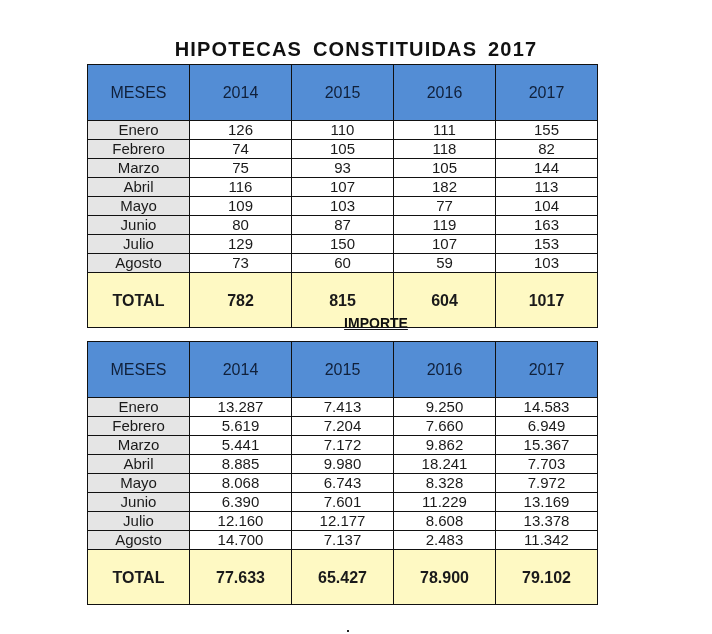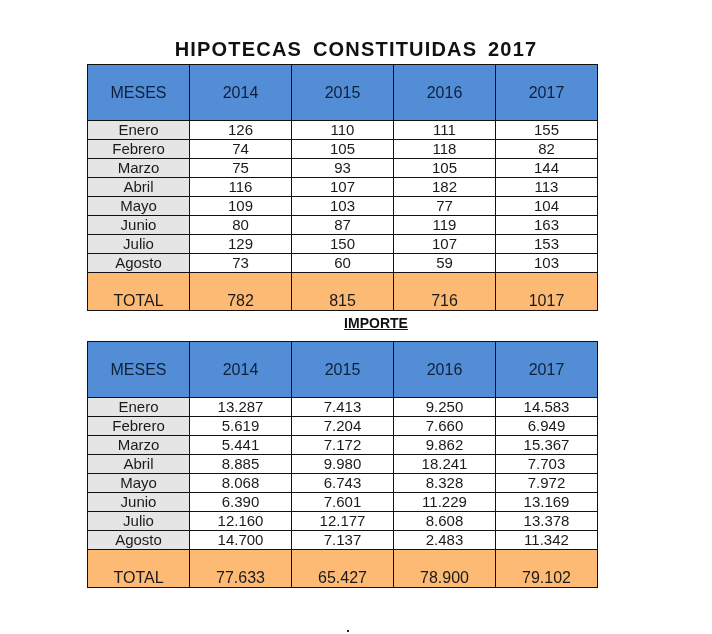--- a/index.html
+++ b/index.html
@@ -10,22 +10,22 @@
   .subtitle { position: absolute; left: 0; top: 315px; width: 712px; text-align: center;
               font-weight: bold; font-size: 14px; text-decoration: underline; color: #111; margin-left: 20px; }
   table.grid { position: absolute; left: 87px; border-collapse: collapse; table-layout: fixed; width: 511px; }
   table.grid td, table.grid th { border: 1px solid #111; padding: 0; text-align: center;
                                   font-size: 15px; font-weight: normal; overflow: hidden; white-space: nowrap; }
   table.grid col.c0 { width: 102px; }
   table.grid col.cn { width: 102px; }
   table.grid th { background: #538dd5; height: 55px; color: #10203a; font-size: 16px; margin-top: 44px; }
   table.grid td { height: 18px; line-height: 18px; background: #ffffff; }
   table.grid td.month { background: #e5e5e5; }
-  table.grid tr.total td { background: #fdba74; height: 37px; vertical-align: bottom; line-height: 18px;
-                           padding-bottom: 0; font-size: 16px; color: #1a1a1a; }
+  table.grid tr.total td { background: #fef9c3; height: 37px; vertical-align: bottom; line-height: 18px;
+                           padding-bottom: 17px; font-size: 16px; color: #1a1a1a; font-weight: bold; }
   #t1 { top: 64px; }
   #t2 { top: 341px; }
   .dot { position: absolute; left: 347px; top: 630px; width: 2px; height: 2px; background: #222; }
 </style>
 </head>
 <body>
 
 <div class="title">HIPOTECAS  CONSTITUIDAS  2017</div>
 
 <table class="grid" id="t1">
@@ -99,21 +99,21 @@
         <td class="month">Agosto</td>
         <td>73</td>
         <td>60</td>
         <td>59</td>
         <td>103</td>
       </tr>
       <tr class="total">
         <td>TOTAL</td>
         <td>782</td>
         <td>815</td>
-        <td>716</td>
+        <td>604</td>
         <td>1017</td>
       </tr>
     </tbody>
 </table>
 
 <div class="subtitle">IMPORTE</div>
 
 <table class="grid" id="t2">
   <colgroup>
       <col class="c0">

